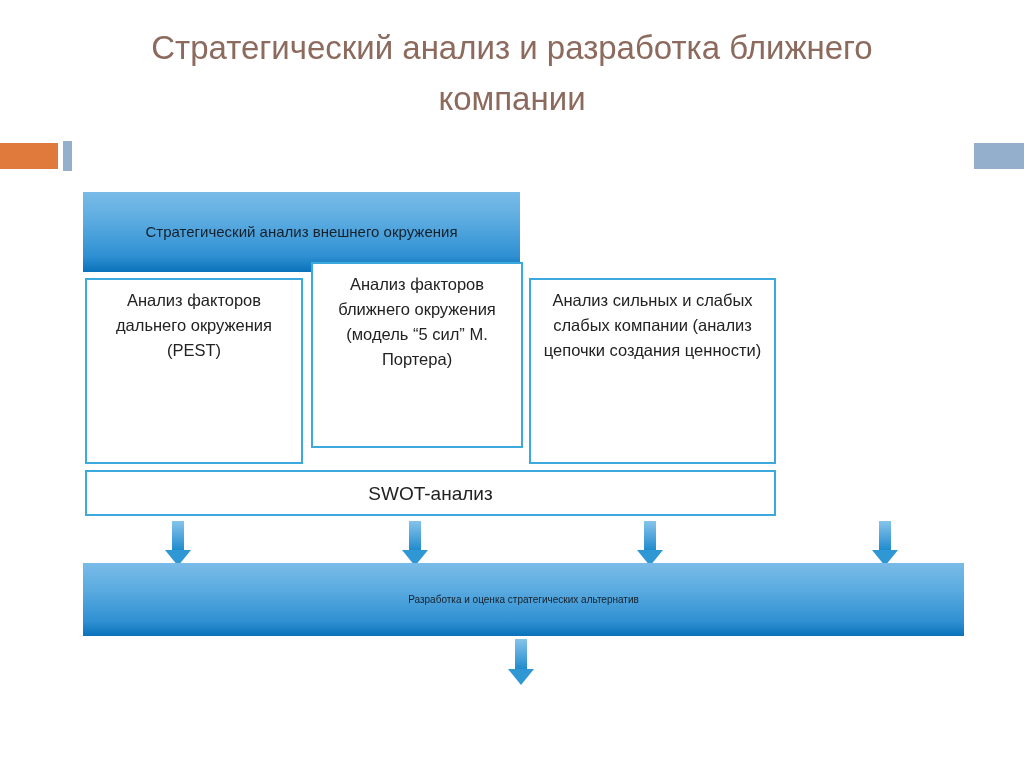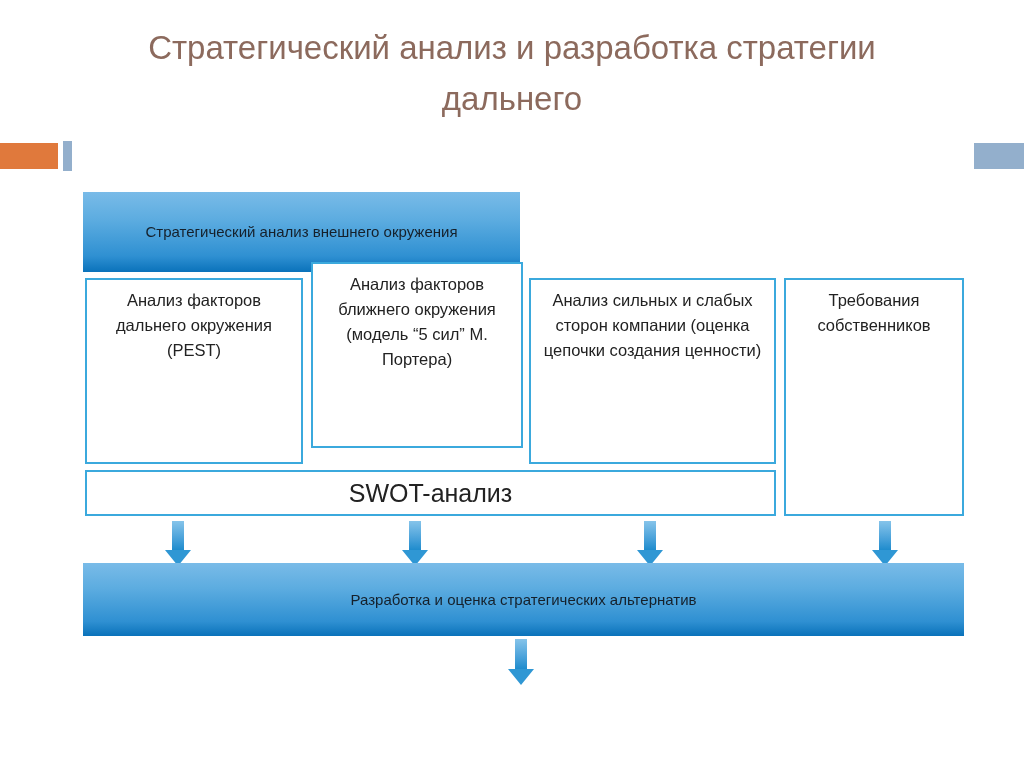--- a/index.html
+++ b/index.html
@@ -71,21 +71,21 @@
     background: linear-gradient(to bottom, #79bbe8 0%, #5cace0 35%, #2f90d2 80%, #0a72ba 100%);
     box-sizing: border-box;
   }
   .gradbar .bar-label {
     position: absolute;
     left: 0; right: 0;
     top: 50%;
     transform: translateY(-50%);
     text-align: center;
     color: #15202b;
-    font-size: 15px;
+    font-size: 10px;
     line-height: 20px;
     padding: 0 8px;
   }
 
   .headbox { }
   .headbox .bar-label {
     font-size: 15px;
     line-height: 22px;
   }
 
@@ -102,21 +102,21 @@
     top: 8px;
     text-align: center;
     color: #222222;
     font-size: 16.5px;
     line-height: 25px;
     padding: 0 11px;
   }
   .whitebox.centered .box-label {
     top: 50%;
     transform: translateY(-50%);
-    font-size: 25px;
+    font-size: 19px;
   }
 
   
   .arrow {
     position: absolute;
     width: 26px;
   }
   .arrow .shaft {
     position: absolute;
     left: 7px;
@@ -130,21 +130,21 @@
     width: 0;
     height: 0;
     border-left: 13px solid transparent;
     border-right: 13px solid transparent;
     border-top: 16px solid #2f97d4;
   }
 </style>
 </head>
 <body>
 
-<div id="slide-title">Стратегический анализ и разработка стратегии дальнего</div>
+<div id="slide-title">Стратегический анализ и разработка ближнего компании</div>
 
 <div id="deco-orange-bar"></div>
 <div id="deco-left-small-bar"></div>
 <div id="deco-right-bar"></div>
 
 <div id="diagram">
 
   <div class="gradbar headbox" style="left:83px; top:144px; width:437px; height:80px;">
     <div class="bar-label">Стратегический анализ внешнего окружения</div>
   </div>
@@ -152,26 +152,23 @@
 
   <div class="whitebox" style="left:85px; top:230px; width:218px; height:186px;">
     <div class="box-label">Анализ факторов дальнего окружения (PEST)</div>
   </div>
 
   <div class="whitebox" style="left:311px; top:214px; width:212px; height:186px;">
     <div class="box-label">Анализ факторов ближнего окружения (модель “5 сил” М. Портера)</div>
   </div>
 
   <div class="whitebox" style="left:529px; top:230px; width:247px; height:186px;">
-    <div class="box-label">Анализ сильных и слабых сторон компании (оценка цепочки создания ценности)</div>
+    <div class="box-label">Анализ сильных и слабых слабых компании (анализ цепочки создания ценности)</div>
   </div>
 
-  <div class="whitebox" style="left:784px; top:230px; width:180px; height:238px;">
-    <div class="box-label">Требования собственников</div>
-  </div>
 
   <div class="whitebox centered" style="left:85px; top:422px; width:691px; height:46px;">
     <div class="box-label">SWOT-анализ</div>
   </div>
 
   <div class="arrow" style="left:165px; top:473px; height:45px;">
     <div class="shaft" style="height:29px;"></div>
     <div class="head" style="top:29px;"></div>
   </div>
   <div class="arrow" style="left:402px; top:473px; height:45px;">

